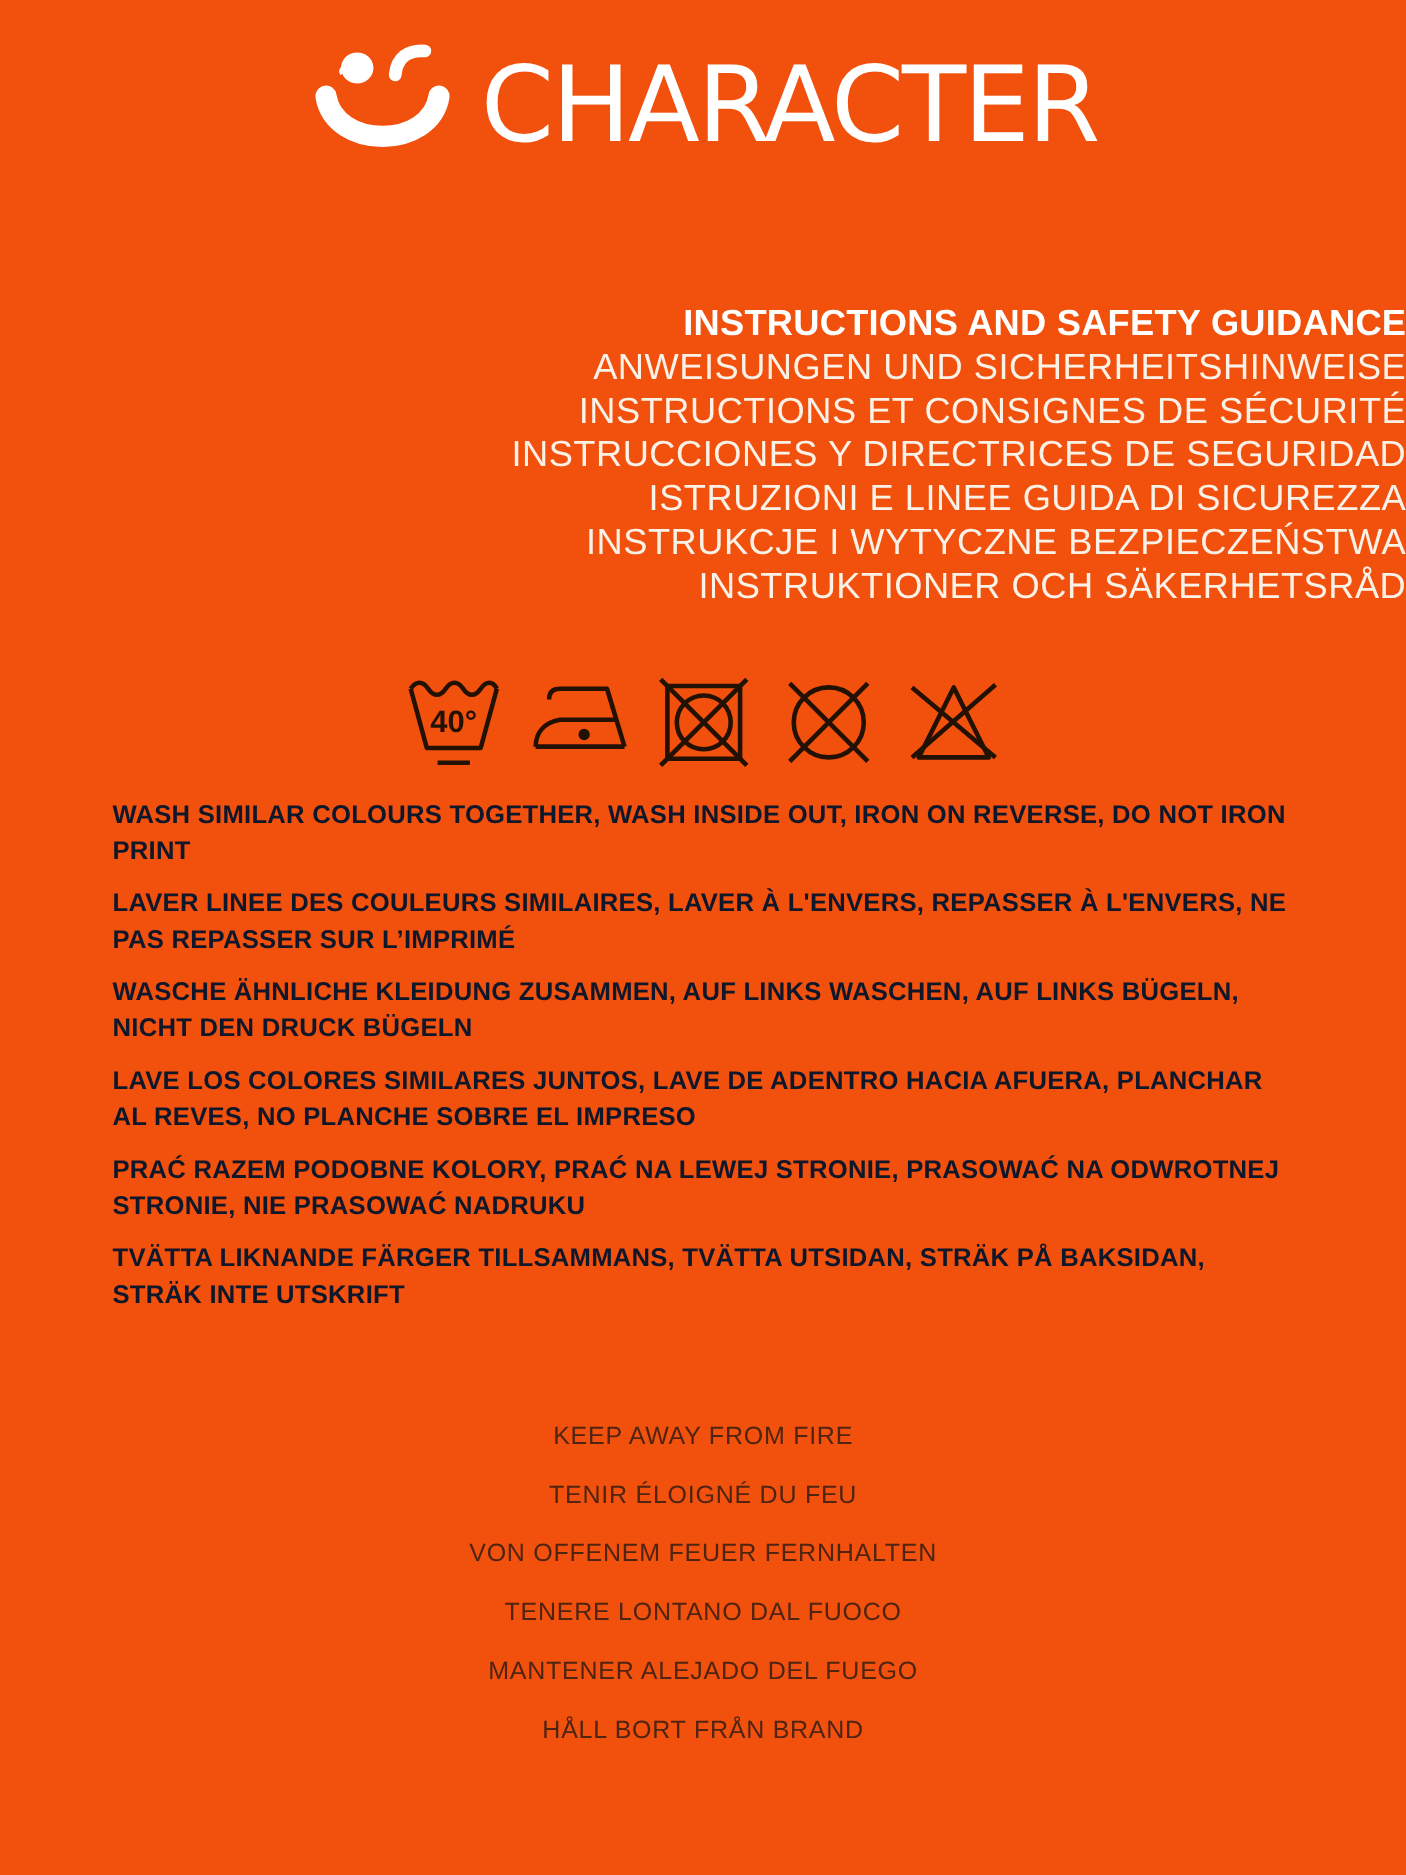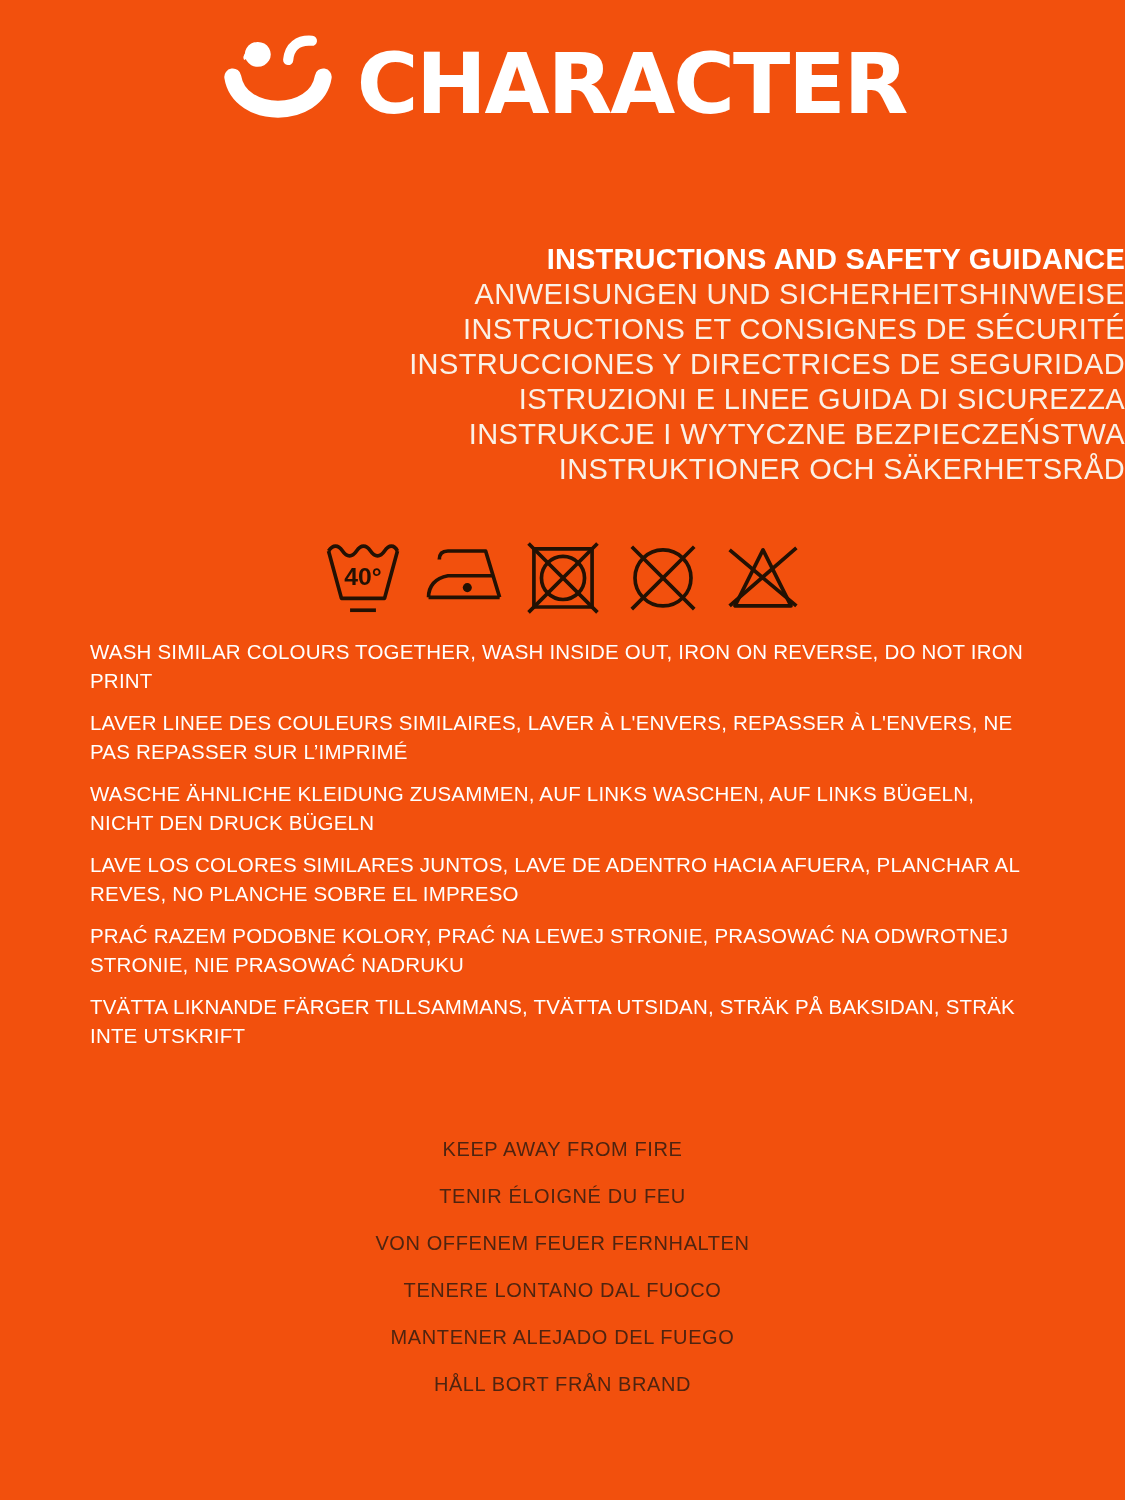--- a/index.html
+++ b/index.html
@@ -12,21 +12,21 @@
     -webkit-font-smoothing:antialiased;
   }
   
   .logo-row{
     display:flex;align-items:center;justify-content:center;
     gap:20px;padding-top:34px;
   }
   .logo-mark{width:118px;height:104px;flex:0 0 auto;}
   .brand-name{
     font-family:"DejaVu Sans","Liberation Sans",sans-serif;
-    font-weight:700;
+    font-weight:400;
     font-size:84px;
     letter-spacing:-2px;
     color:#FFFFFF;
     line-height:1;
     transform:translateY(-2px);
   }
   
   .heading-block{
     margin-top:104px;
     text-align:right;
@@ -47,25 +47,25 @@
   .care-icon *{vector-effect:none;}
   .icon-stroke{fill:none;stroke:#231103;stroke-width:3.4;stroke-linejoin:round;}
   .icon-fill{fill:#231103;stroke:none;}
   .icon-label{
     font-family:"Liberation Sans",sans-serif;
     font-weight:700;font-size:23px;fill:#231103;
   }
   
   .instructions{
     margin:16px 86px 0 90px;
-    color:#ffffff;
+    color:#0f172a;
     font-size:20.5px;
     line-height:29px;
     letter-spacing:0.2px;
-    font-weight:400;
+    font-weight:700;
   }
   .instructions p{margin:0 0 13px 0;}
   
   .fire-warnings{
     margin-top:76px;
     text-align:center;
     color:#4F2410;
     font-size:20px;
     line-height:47px;
     letter-spacing:0.6px;

